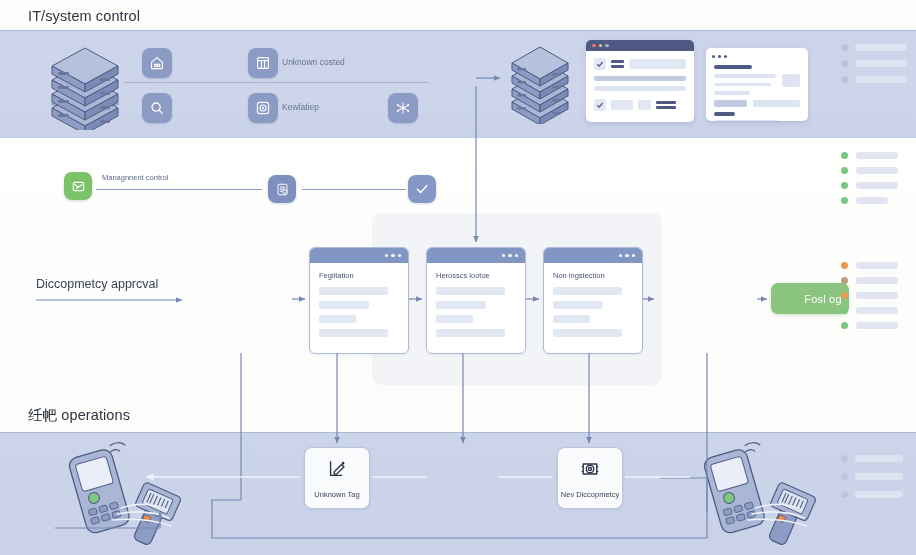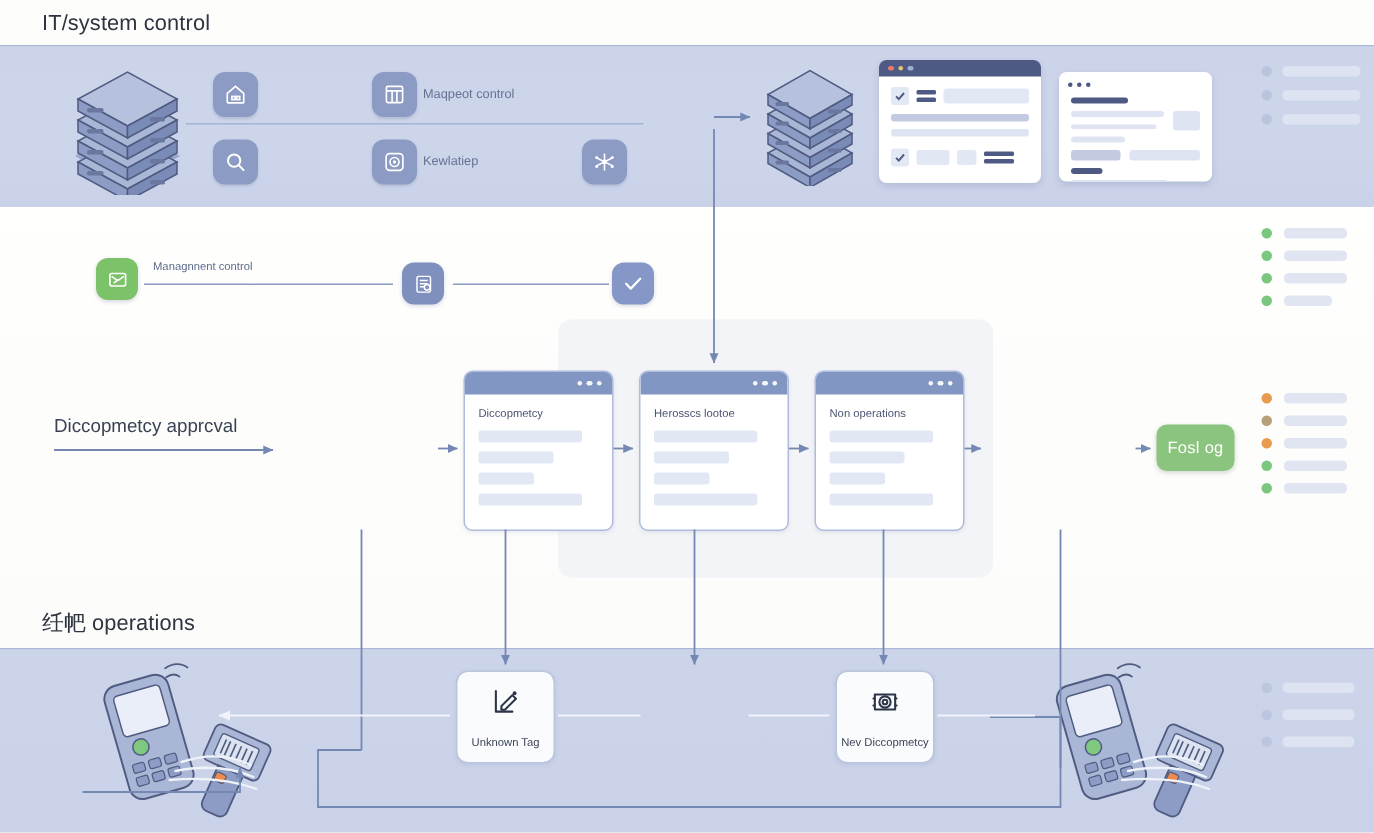--- a/index.html
+++ b/index.html
@@ -85,21 +85,21 @@
   }
   .card-head{height:15px;background:#8296c4;display:flex;align-items:center;justify-content:flex-end;padding-right:7px;gap:3px;}
   .card-head .cd{width:3.5px;height:3.5px;border-radius:50%;background:#fff;opacity:.92;}
   .card-body{padding:8px 9px 0 9px;}
   .card-title{font-size:7.5px;color:#4a5570;margin-bottom:7px;white-space:nowrap;filter:blur(.3px);}
   .cl{height:8px;border-radius:2px;background:#e2e7f4;margin-bottom:6px;}
 
   .badge{
     position:absolute;background:#8bc47e;color:#fff;border-radius:7px;
     display:flex;align-items:center;justify-content:center;
-    font-size:11px;letter-spacing:.2px;box-shadow:0 1px 3px rgba(80,120,80,.25);
+    font-size:11px;letter-spacing:.2px;box-shadow:0 1px 3px rgba(80,120,80,.25);padding-left:26px;
   }
 
   
   .legend{position:absolute;}
   .lg-row{display:flex;align-items:center;gap:8px;margin-bottom:8px;}
   .lg-dot{width:7px;height:7px;border-radius:50%;}
   .lg-bar{height:7px;border-radius:3px;background:#e0e5f1;}
 
   
   .op-card{
@@ -198,21 +198,21 @@
       <line x1="2.6" y1="5.2" x2="13.4" y2="10.6"></line>
       <line x1="13.4" y1="5.2" x2="2.6" y2="10.6"></line>
       <circle cx="8" cy="8" r="1.6" fill="#fff" stroke="none"></circle>
       <circle cx="2.8" cy="5" r="1" fill="#fff" stroke="none"></circle>
       <circle cx="13.2" cy="5" r="1" fill="#fff" stroke="none"></circle>
       <circle cx="2.8" cy="11" r="1" fill="#fff" stroke="none"></circle>
       <circle cx="13.2" cy="11" r="1" fill="#fff" stroke="none"></circle>
     </svg>
   </div>
 
-  <div class="blur-label" style="left:282px;top:57px;">Maqpeot control</div>
+  <div class="blur-label" style="left:282px;top:57px;">Unknown costed</div>
   <div class="blur-label" style="left:282px;top:102px;">Kewlatiep</div>
 
   <div class="hr-soft" style="left:124px;top:82px;width:305px;"></div>
 
   <div class="srv" style="left:506px;top:42px;">
     <svg width="68" height="82" viewBox="0 0 68 82">
       <g fill="none" stroke="#4f5b80" stroke-width="1">
         <polygon points="6,60 34,76 62,60 34,44" fill="#aab6d6"></polygon>
         <polygon points="6,60 6,67 34,83 34,76" fill="#8d9cc4"></polygon>
         <polygon points="62,60 62,67 34,83 34,76" fill="#7b8bb7"></polygon>
@@ -347,21 +347,21 @@
   <div class="left-label" style="left:36px;top:277px;">Diccopmetcy apprcval</div>
 
 
   <div class="card" style="left:309px;top:247px;">
     <div class="card-head">
       <span class="cd"></span>
         <span class="cd"></span>
         <span class="cd"></span>
     </div>
     <div class="card-body">
-      <div class="card-title">Diccopmetcy</div>
+      <div class="card-title">Fegiitation</div>
       <div class="cl" style="width:86%;"></div>
       <div class="cl" style="width:62%;"></div>
       <div class="cl" style="width:46%;"></div>
       <div class="cl" style="width:86%;"></div>
     </div>
   </div>
 
   <div class="card" style="left:426px;top:247px;">
     <div class="card-head">
       <span class="cd"></span>
@@ -377,21 +377,21 @@
     </div>
   </div>
 
   <div class="card" style="left:543px;top:247px;">
     <div class="card-head">
       <span class="cd"></span>
         <span class="cd"></span>
         <span class="cd"></span>
     </div>
     <div class="card-body">
-      <div class="card-title">Non operations</div>
+      <div class="card-title">Non ingstection</div>
       <div class="cl" style="width:86%;"></div>
       <div class="cl" style="width:62%;"></div>
       <div class="cl" style="width:46%;"></div>
       <div class="cl" style="width:86%;"></div>
     </div>
   </div>
 
 
   <div class="badge" style="left:771px;top:283px;width:52px;height:31px;">Fosl og</div>
 

